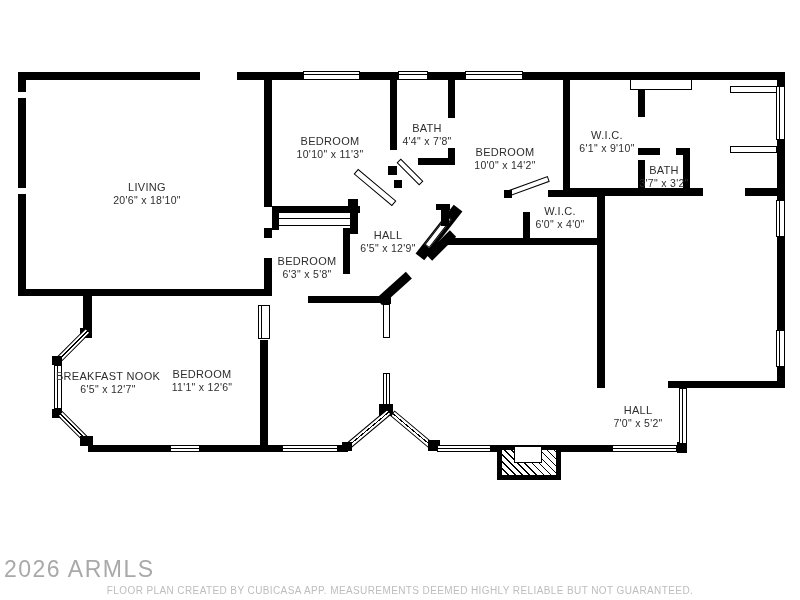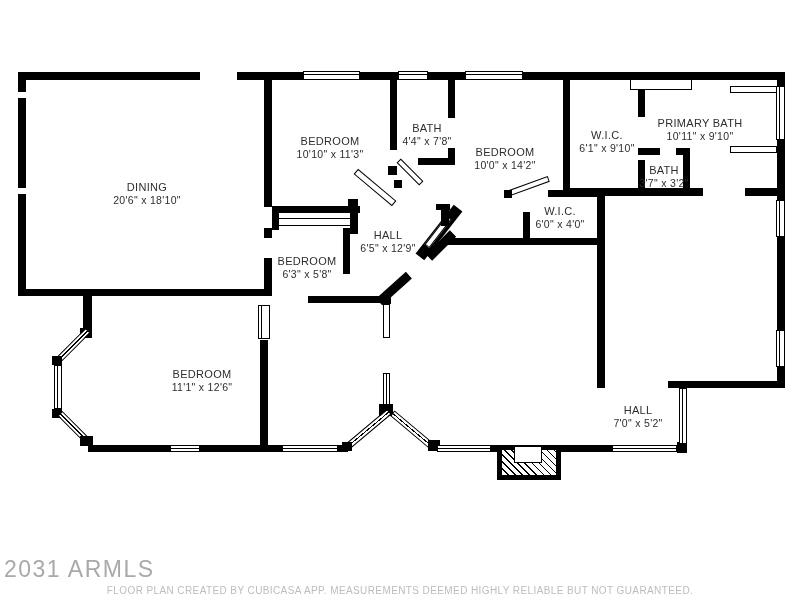--- a/index.html
+++ b/index.html
@@ -128,63 +128,63 @@
   <div class="w" style="left:497px;top:445px;width:64px;height:35px"></div>
   <div class="hatch" style="left:502px;top:450px;width:54px;height:25px"></div>
   <div class="leaf" style="left:514px;top:446px;width:28px;height:17px"></div>
 
   <div class="w" style="left:561px;top:445px;width:51px;height:7px"></div>
   <div class="win h" style="left:612px;top:445px;width:65px;height:7px"></div>
   <div class="w" style="left:677px;top:442px;width:10px;height:11px"></div>
   <div class="win v" style="left:679px;top:388px;width:8px;height:56px"></div>
 
   <div class="room-label" style="left:147px;top:181px">
-    <span class="nm">DINING</span>
+    <span class="nm">LIVING</span>
     <span class="dm">20'6" x 18'10"</span>
   </div>
   <div class="room-label" style="left:330px;top:135px">
     <span class="nm">BEDROOM</span>
     <span class="dm">10'10" x 11'3"</span>
   </div>
   <div class="room-label" style="left:427px;top:122px">
     <span class="nm">BATH</span>
     <span class="dm">4'4" x 7'8"</span>
   </div>
   <div class="room-label" style="left:505px;top:146px">
     <span class="nm">BEDROOM</span>
     <span class="dm">10'0" x 14'2"</span>
   </div>
   <div class="room-label" style="left:607px;top:129px">
     <span class="nm">W.I.C.</span>
     <span class="dm">6'1" x 9'10"</span>
   </div>
-  <div class="room-label" style="left:700px;top:117px">
-    <span class="nm">PRIMARY BATH</span>
-    <span class="dm">10'11" x 9'10"</span>
-  </div>
   <div class="room-label" style="left:664px;top:164px">
     <span class="nm">BATH</span>
     <span class="dm">3'7" x 3'2"</span>
   </div>
   <div class="room-label" style="left:388px;top:229px">
     <span class="nm">HALL</span>
     <span class="dm">6'5" x 12'9"</span>
   </div>
   <div class="room-label" style="left:307px;top:255px">
     <span class="nm">BEDROOM</span>
     <span class="dm">6'3" x 5'8"</span>
   </div>
   <div class="room-label" style="left:560px;top:205px">
     <span class="nm">W.I.C.</span>
     <span class="dm">6'0" x 4'0"</span>
   </div>
+  <div class="room-label" style="left:108px;top:370px">
+    <span class="nm">BREAKFAST NOOK</span>
+    <span class="dm">6'5" x 12'7"</span>
+  </div>
   <div class="room-label" style="left:202px;top:368px">
     <span class="nm">BEDROOM</span>
     <span class="dm">11'1" x 12'6"</span>
   </div>
   <div class="room-label" style="left:638px;top:404px">
     <span class="nm">HALL</span>
     <span class="dm">7'0" x 5'2"</span>
   </div>
 
-  <div class="watermark">2031 ARMLS</div>
+  <div class="watermark">2026 ARMLS</div>
   <div class="disclaimer">FLOOR PLAN CREATED BY CUBICASA APP. MEASUREMENTS DEEMED HIGHLY RELIABLE BUT NOT GUARANTEED.</div>
 </div>
 
 </body></html>

